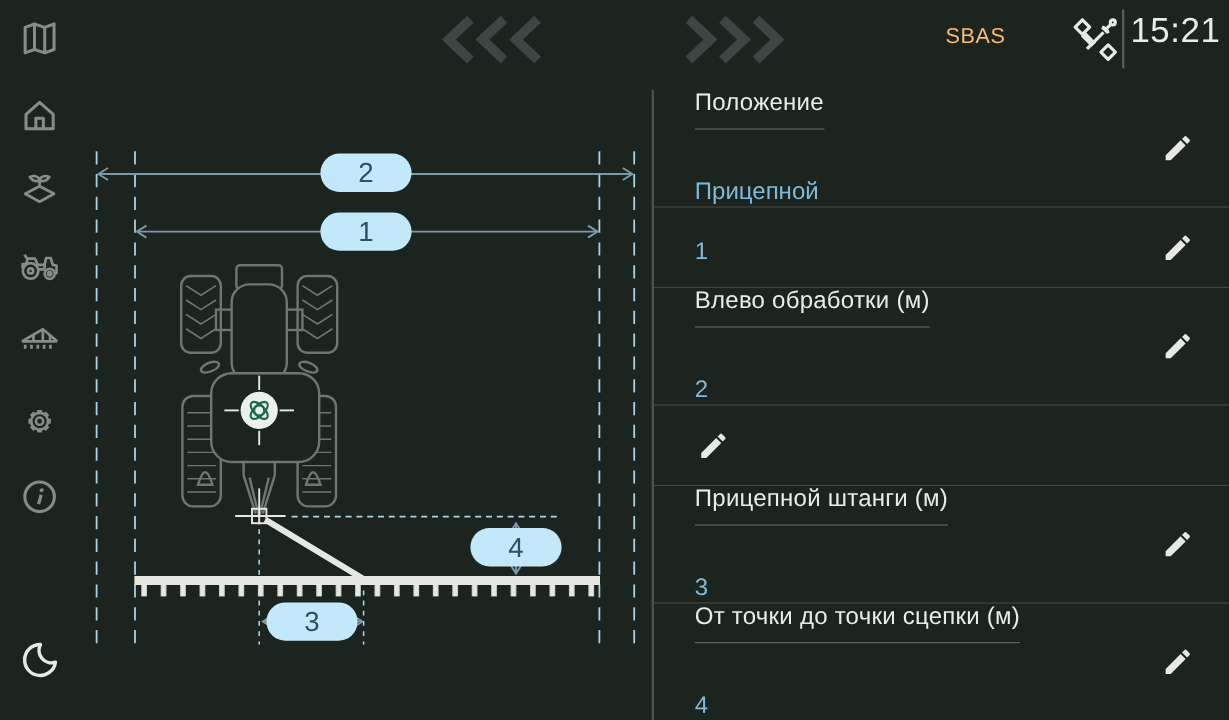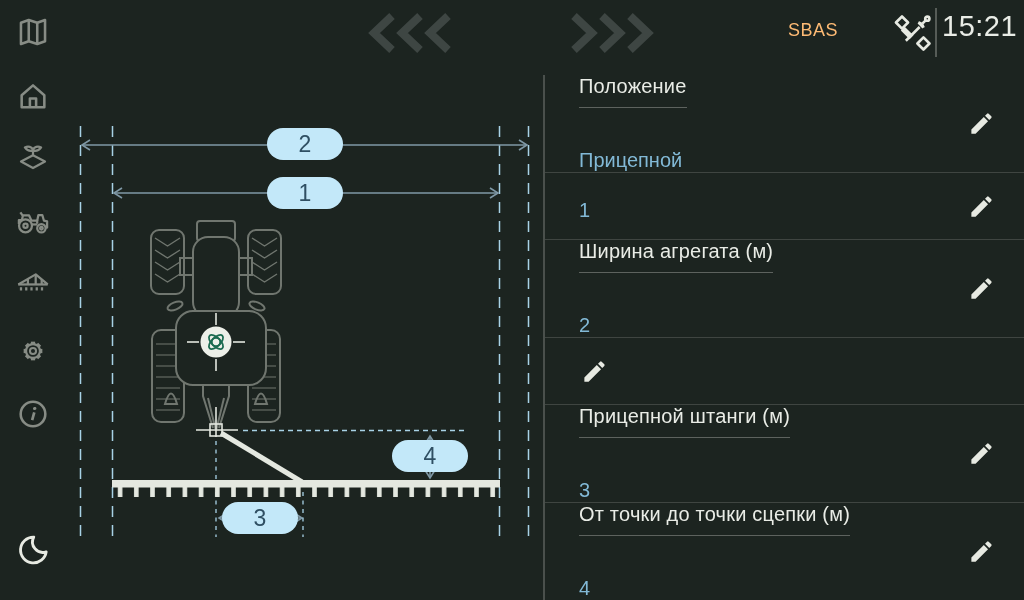--- a/index.html
+++ b/index.html
@@ -305,21 +305,21 @@
       </div>
       <button class="edit-btn">
         <svg width="27" height="27" viewBox="0 0 24 24">
           <path fill="#e7eae2" d="M3 17.25V21h3.75L17.81 9.94l-3.75-3.75L3 17.25zM20.71 7.04c.39-.39.39-1.02 0-1.41l-2.34-2.34a.9959.9959 0 0 0-1.41 0l-1.83 1.83 3.75 3.75 1.83-1.83z"></path>
         </svg>
       </button>
     </div>
 
     <div class="row">
       <div class="row-text">
-        <span class="row-label">Ширина агрегата (м)</span>
+        <span class="row-label">Влево обработки (м)</span>
         <span class="row-value">2</span>
       </div>
       <button class="edit-btn">
         <svg width="27" height="27" viewBox="0 0 24 24">
           <path fill="#e7eae2" d="M3 17.25V21h3.75L17.81 9.94l-3.75-3.75L3 17.25zM20.71 7.04c.39-.39.39-1.02 0-1.41l-2.34-2.34a.9959.9959 0 0 0-1.41 0l-1.83 1.83 3.75 3.75 1.83-1.83z"></path>
         </svg>
       </button>
     </div>
 
     <div class="row">

